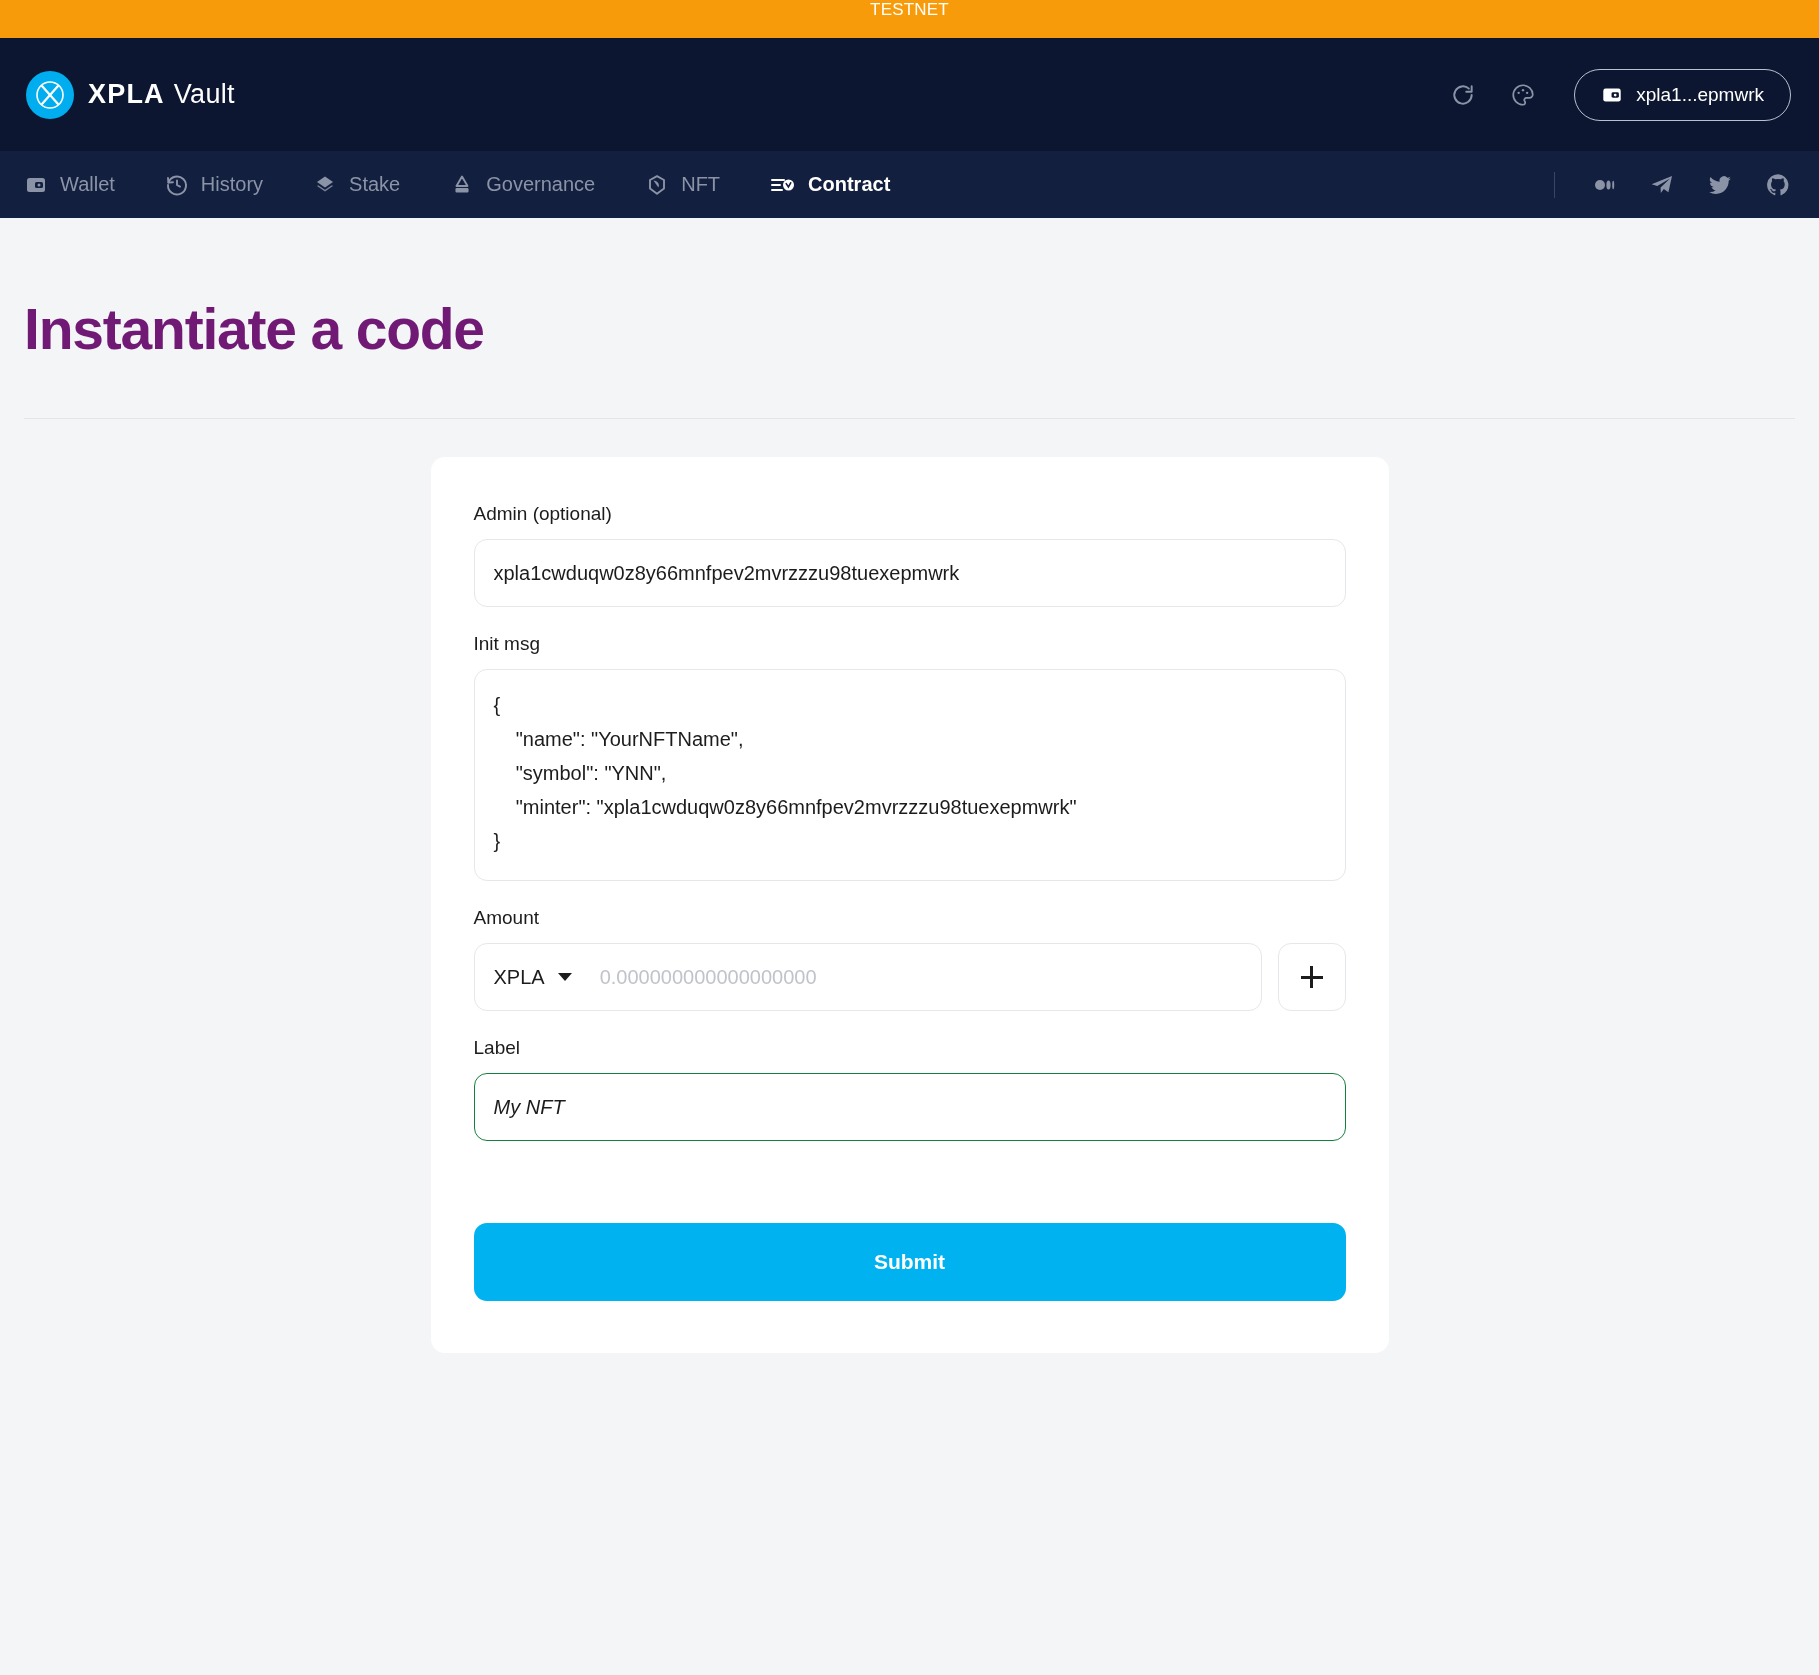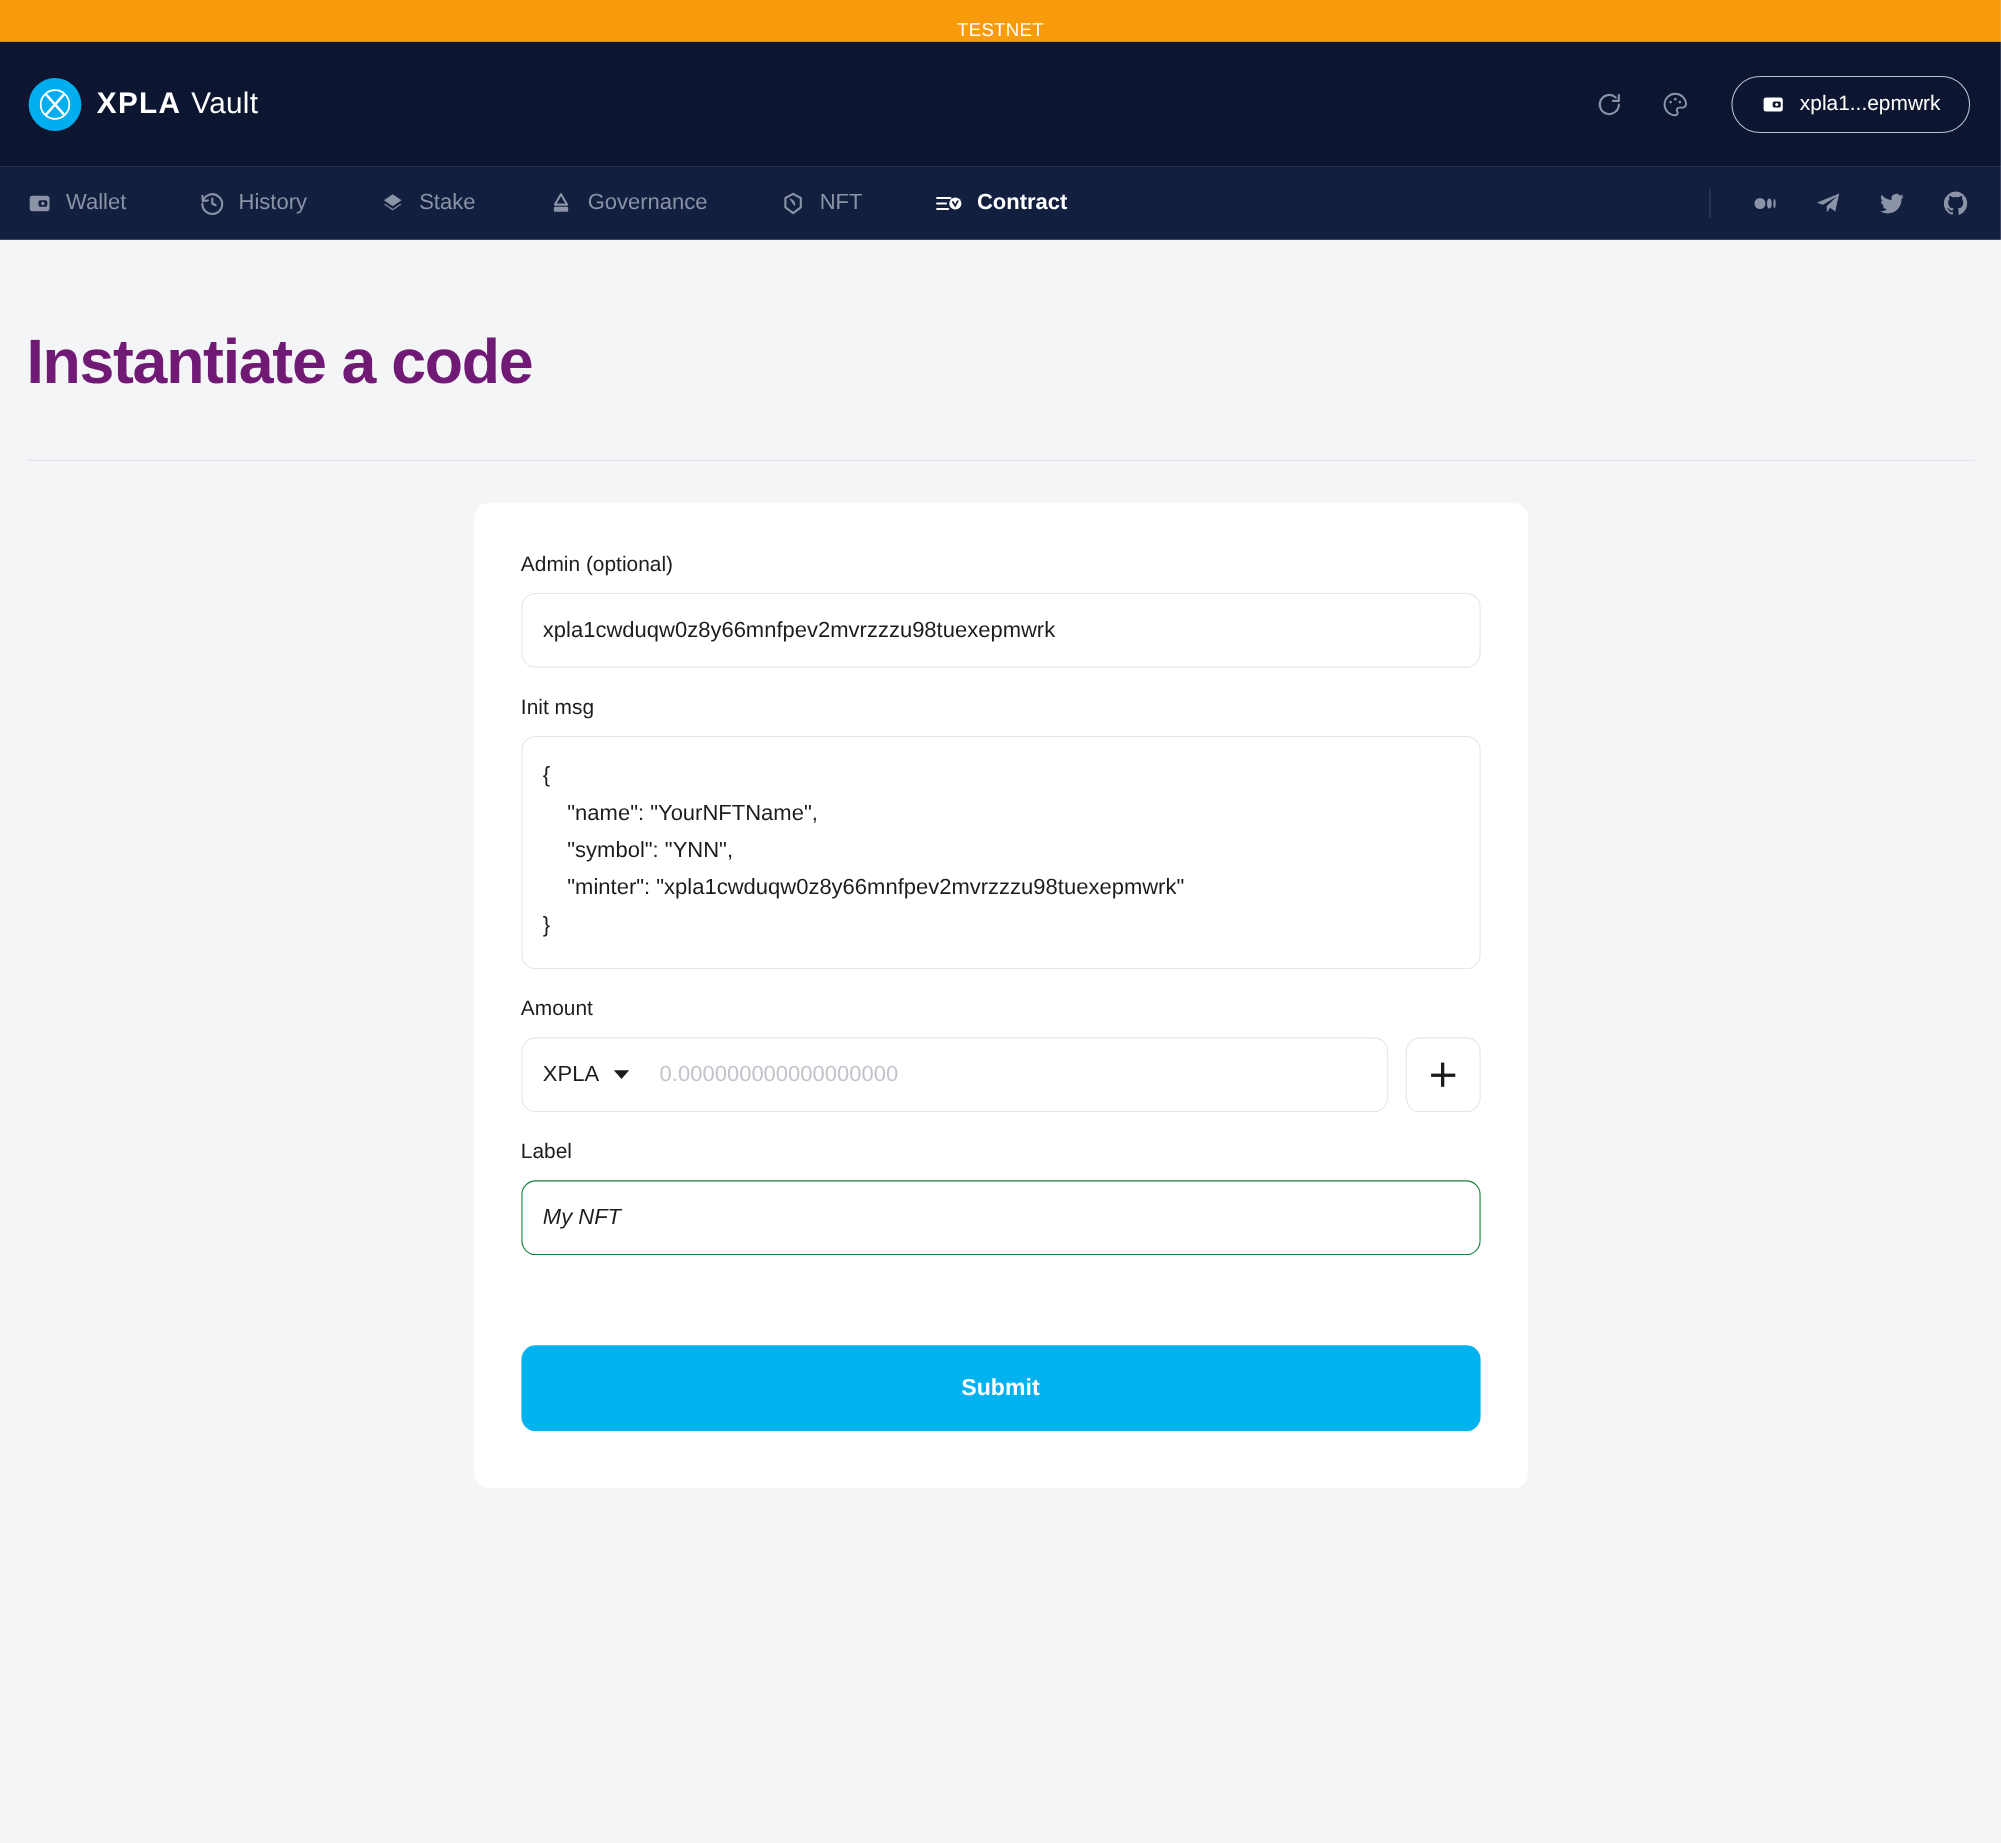--- a/index.html
+++ b/index.html
@@ -12,21 +12,21 @@
   }
   .page { position: relative; width: 1819px; min-height: 1675px; background: #f4f5f7; }
 
   
   .testnet-banner {
     height: 38px;
     background: #f79b0a;
     color: #ffffff;
     font-size: 17px;
     letter-spacing: .2px;
-    display: flex; align-items: flex-end; justify-content: center;
+    display: flex; align-items: flex-start; justify-content: center;
   }
 
   
   .top-header {
     height: 113px;
     background: #0c1630;
     display: flex; align-items: center;
     padding: 0 28px 0 26px;
   }
   .brand { display: flex; align-items: center; gap: 14px; }
@@ -58,21 +58,21 @@
   }
   .wallet-chip-icon { display: flex; align-items: center; color: #ffffff; }
 
   
   .nav-bar {
     height: 67px;
     background: #131f3e;
     display: flex; align-items: center;
     padding: 0 28px 0 24px;
   }
-  .nav-items { display: flex; align-items: center; gap: 16px; justify-content: center; }
+  .nav-items { display: flex; align-items: center; gap: 0; justify-content: center; }
   .nav-item {
     display: flex; align-items: center; gap: 12px;
     padding: 0 28px 0 0;
     margin-right: 22px;
     color: #8b93a7; font-size: 20px; cursor: pointer;
   }
   .nav-item:last-child { margin-right: 0; padding-right: 0; }
   .nav-item.active { color: #ffffff; font-weight: 700; }
   .nav-item .nav-icon { display: flex; align-items: center; color: inherit; }
   .nav-social { margin-left: auto; display: flex; align-items: center; gap: 32px; }

